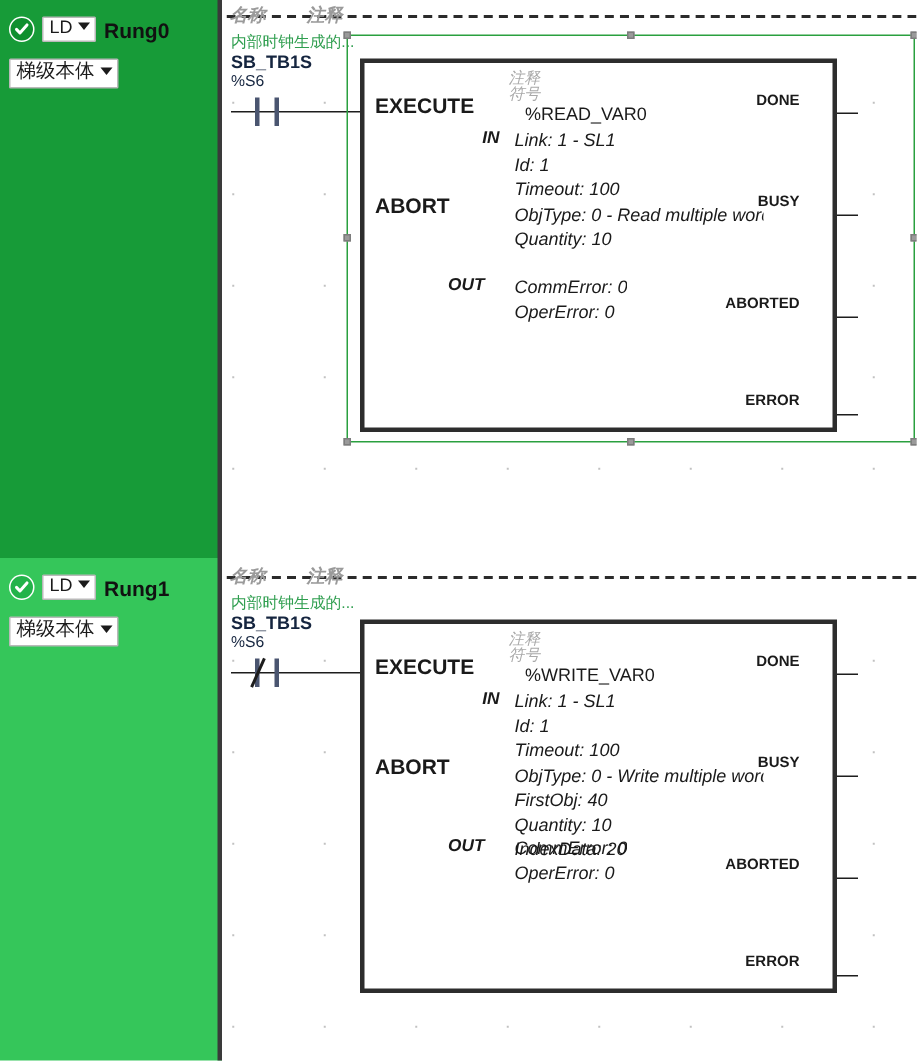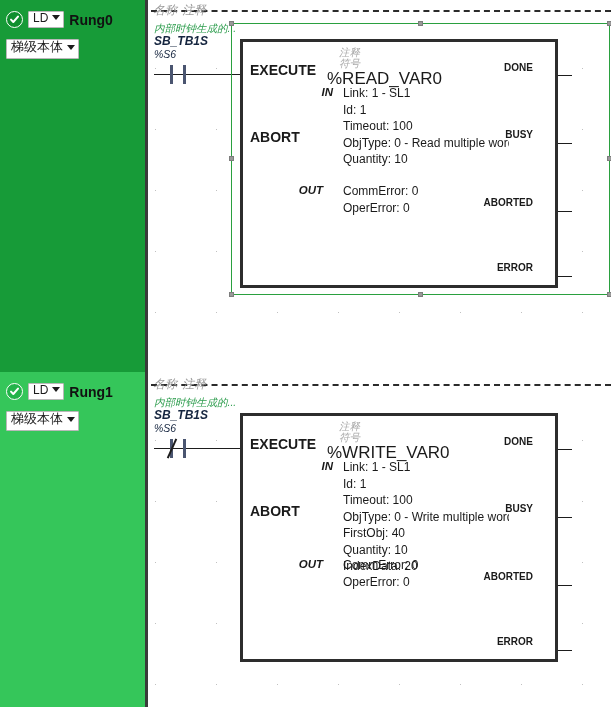--- a/index.html
+++ b/index.html
@@ -126,29 +126,28 @@
 
   .col-heads {
     position: absolute;
     top: 2px;
     left: 2px;
     font-size: 12px;
     font-style: italic;
     color: #9a9a9a;
     white-space: nowrap;
   }
-  .col-heads span { margin-right: 2px; }
+  .col-heads span { margin-right: 24px; font-weight: bold; }
 
   
   .contact-group {
     position: absolute;
     left: 3px;
     top: 22px;
     width: 86px;
-    font-style: italic;
   }
   .contact-comment {
     font-size: 10.5px;
     color: #2f9e4f;
     white-space: nowrap;
     overflow: hidden;
     line-height: 12px;
   }
   .contact-name {
     font-size: 12px;
@@ -230,23 +229,23 @@
     position: absolute;
     left: 96px;
     top: 15px;
     font-size: 10.5px;
     font-style: italic;
     color: #a9a9a9;
     line-height: 12px;
   }
   .fb-instance {
     position: absolute;
-    left: 84px;
+    left: 107px;
     top: 27px;
-    font-size: 17px;
+    font-size: 12px;
     color: #1a1a1a;
     white-space: nowrap;
   }
   .pin-left {
     position: absolute;
     font-size: 14px;
     font-weight: bold;
     color: #1a1a1a;
     white-space: nowrap;
   }
@@ -271,20 +270,21 @@
   .param-list {
     position: absolute;
     font-size: 12px;
     color: #1a1a1a;
     line-height: 16.5px;
     white-space: nowrap;
   }
   .param-list div {
     overflow: hidden;
     text-overflow: clip;
+    font-style: italic;
   }
   .param-clip {
     max-width: 166px;
     overflow: hidden;
     white-space: nowrap;
   }
 
   
   .stub {
     position: absolute;

